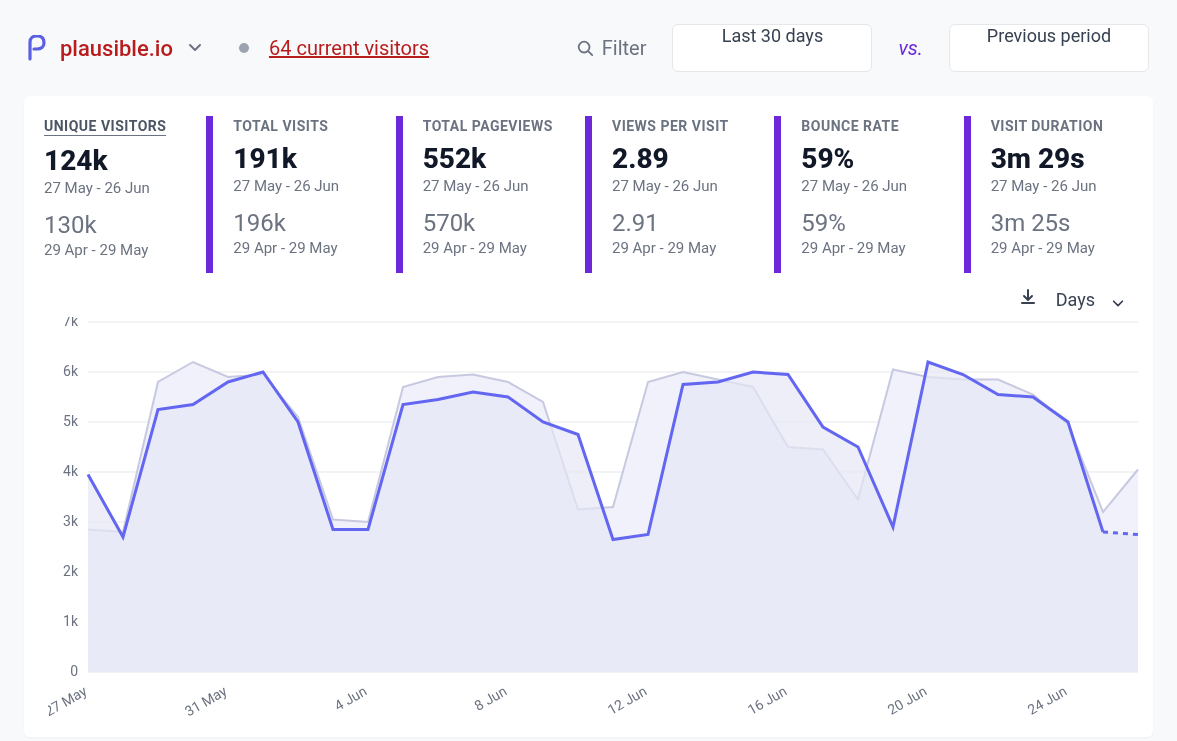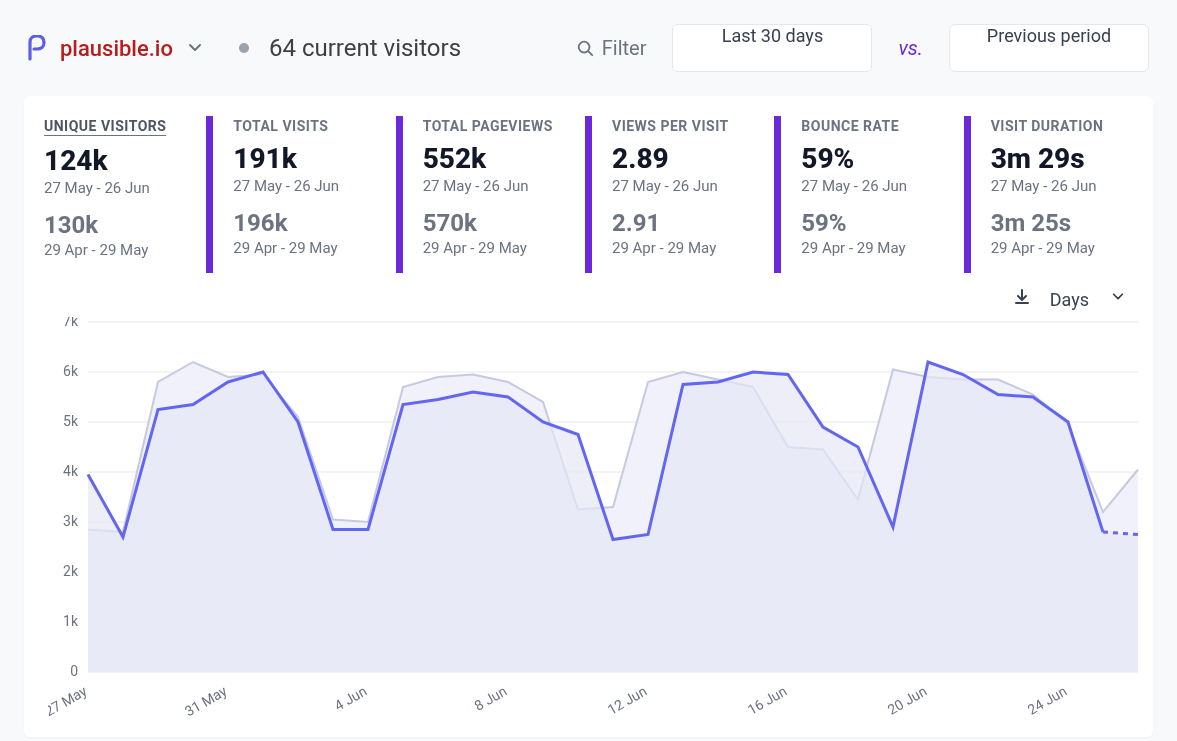--- a/index.html
+++ b/index.html
@@ -20,21 +20,21 @@
     font-size: 20px;
   }
   .logo {
     width: 18px; height: 26px; display:inline-block;
   }
   .site-name { font-size: 22px; color:#b91c1c; font-weight:500; }
   .chev { color:#6b7280; }
   .visitors-dot {
     width: 10px; height: 10px; background:#9ca3af; border-radius:50%; display:inline-block; margin-left:22px; margin-right:6px;
   }
-  .visitors-text { color:#404040; font-size:24px; }
+  .visitors-text { color:#b91c1c; font-size:20px;text-decoration:underline; }
   .spacer { flex: 1; }
   .filter-btn {
     display:flex; align-items:center; gap:8px; color:#6b7280; cursor:pointer; margin-right:12px;
   }
   .select-box {
     border:1px solid #e5e7eb; background:#fff; border-radius:6px;
     height:48px; display:flex; align-items:center; padding:0 16px; gap:50px;
     font-size:18px; color:#374151; cursor:pointer;flex-direction:column;
   }
   .select-box.wide { min-width:200px; }
@@ -57,21 +57,21 @@
     position:relative;
   }
   .metric:last-child { border-right:none; }
   .metric-label {
     font-size:14px; font-weight:700; letter-spacing:0.5px; color:#6b7280;
     text-transform:uppercase; margin-bottom:8px; display:inline-block;
   }
   .metric.active .metric-label { color:#4b5563; border-bottom:1px solid #6b7280; padding-bottom:1px;}
   .metric-value { font-size:28px; font-weight:800; color:#111827; margin-bottom:2px;}
   .metric-range { font-size:15px; color:#6b7280; margin-bottom:14px;}
-  .metric-prev-value { font-size:24px; font-weight:700; color:#6b7280; margin-bottom:2px;}
+  .metric-prev-value { font-size:24px; font-weight:400; color:#6b7280; margin-bottom:2px;}
 
   .chart-controls {
     display:flex; justify-content:flex-end; align-items:center; gap:18px;
     padding: 4px 28px 6px 0; color:#374151; font-size:18px;
   }
   .chart-wrap {
     position:relative;
     padding: 0 12px 10px 24px;
   }
   svg.chart { display:block; }
@@ -133,21 +133,21 @@
       <div class="metric"><span class="metric-label">BOUNCE RATE</span><div class="metric-value">59%</div><div class="metric-range">27 May - 26 Jun</div><div class="metric-prev-value">59%</div><div class="metric-range">29 Apr - 29 May</div></div>
       <div class="metric"><span class="metric-label">VISIT DURATION</span><div class="metric-value">3m 29s</div><div class="metric-range">27 May - 26 Jun</div><div class="metric-prev-value">3m 25s</div><div class="metric-range">29 Apr - 29 May</div></div>
     </div>
 
   <div class="chart-controls">
     <span>
       <svg width="20" height="20" viewBox="0 0 20 20">
         <path d="M10 3 v9 M6 9 l4 4 4-4 M4 16 h12" fill="none" stroke="#374151" stroke-width="2" stroke-linecap="round" stroke-linejoin="round"></path>
       </svg>
     </span>
-    <span style="display:flex;align-items:flex-start;gap:22px;cursor:pointer">
+    <span style="display:flex;align-items:flex-end;gap:16px;cursor:pointer">
       <span>Days</span>
       <svg width="14" height="14" viewBox="0 0 16 16">
           <path d="M3 6 l5 5 5-5" fill="none" stroke="#374151" stroke-width="2" stroke-linecap="round" stroke-linejoin="round"></path>
         </svg>
     </span>
   </div>
 
   <div class="chart-wrap">
     <svg class="chart" id="chart" width="1100" height="410">
         <g class="grid">

